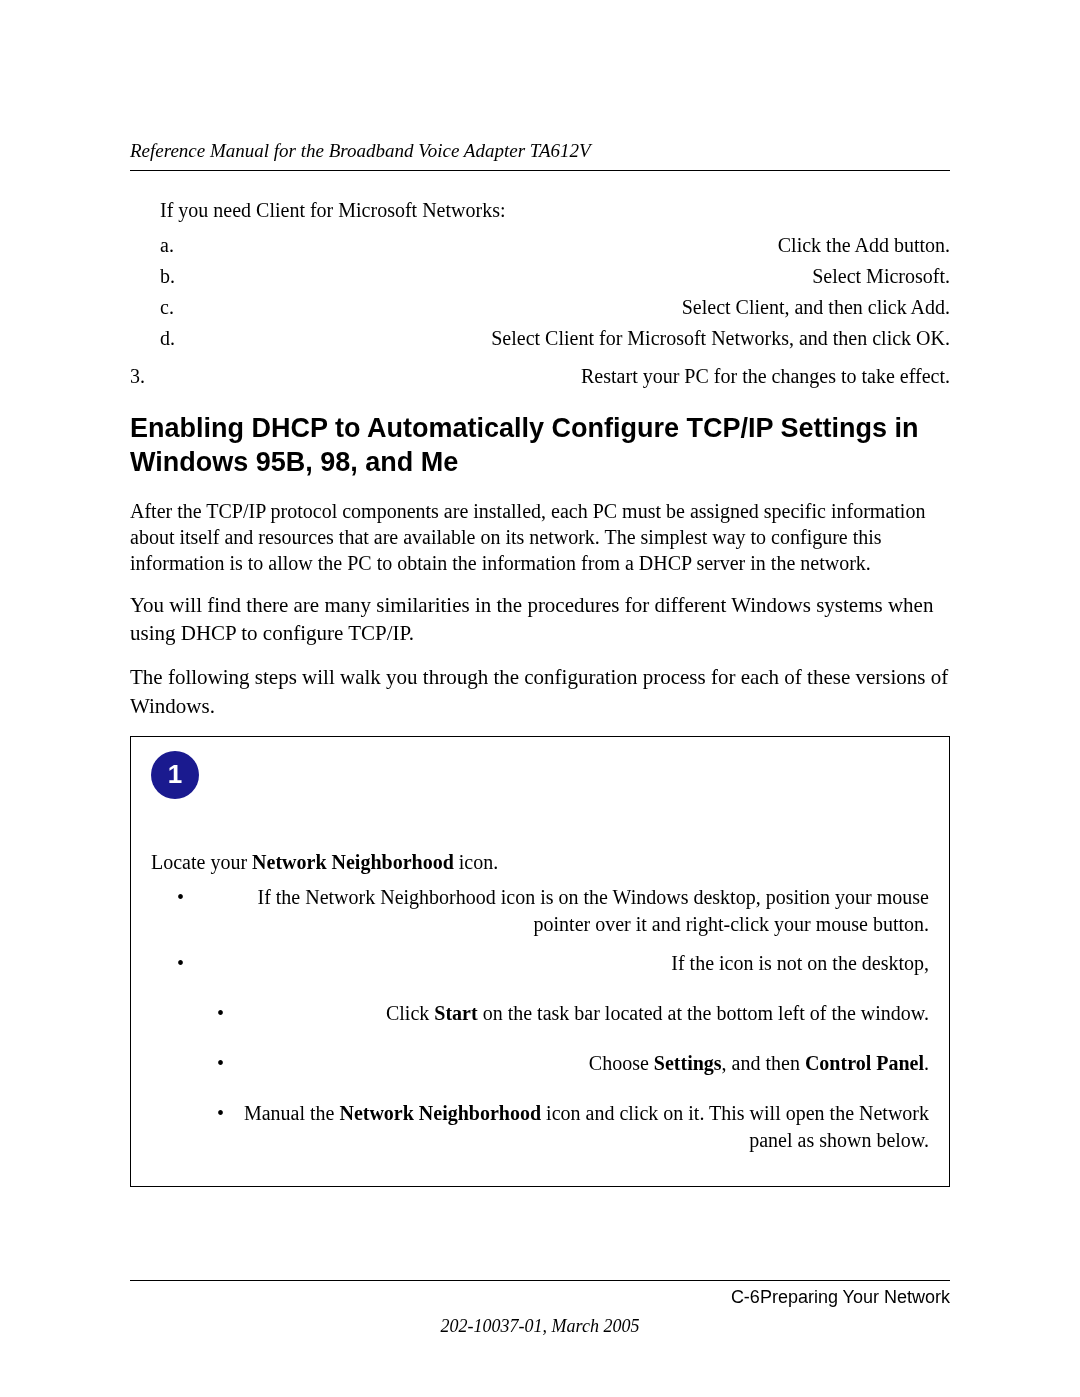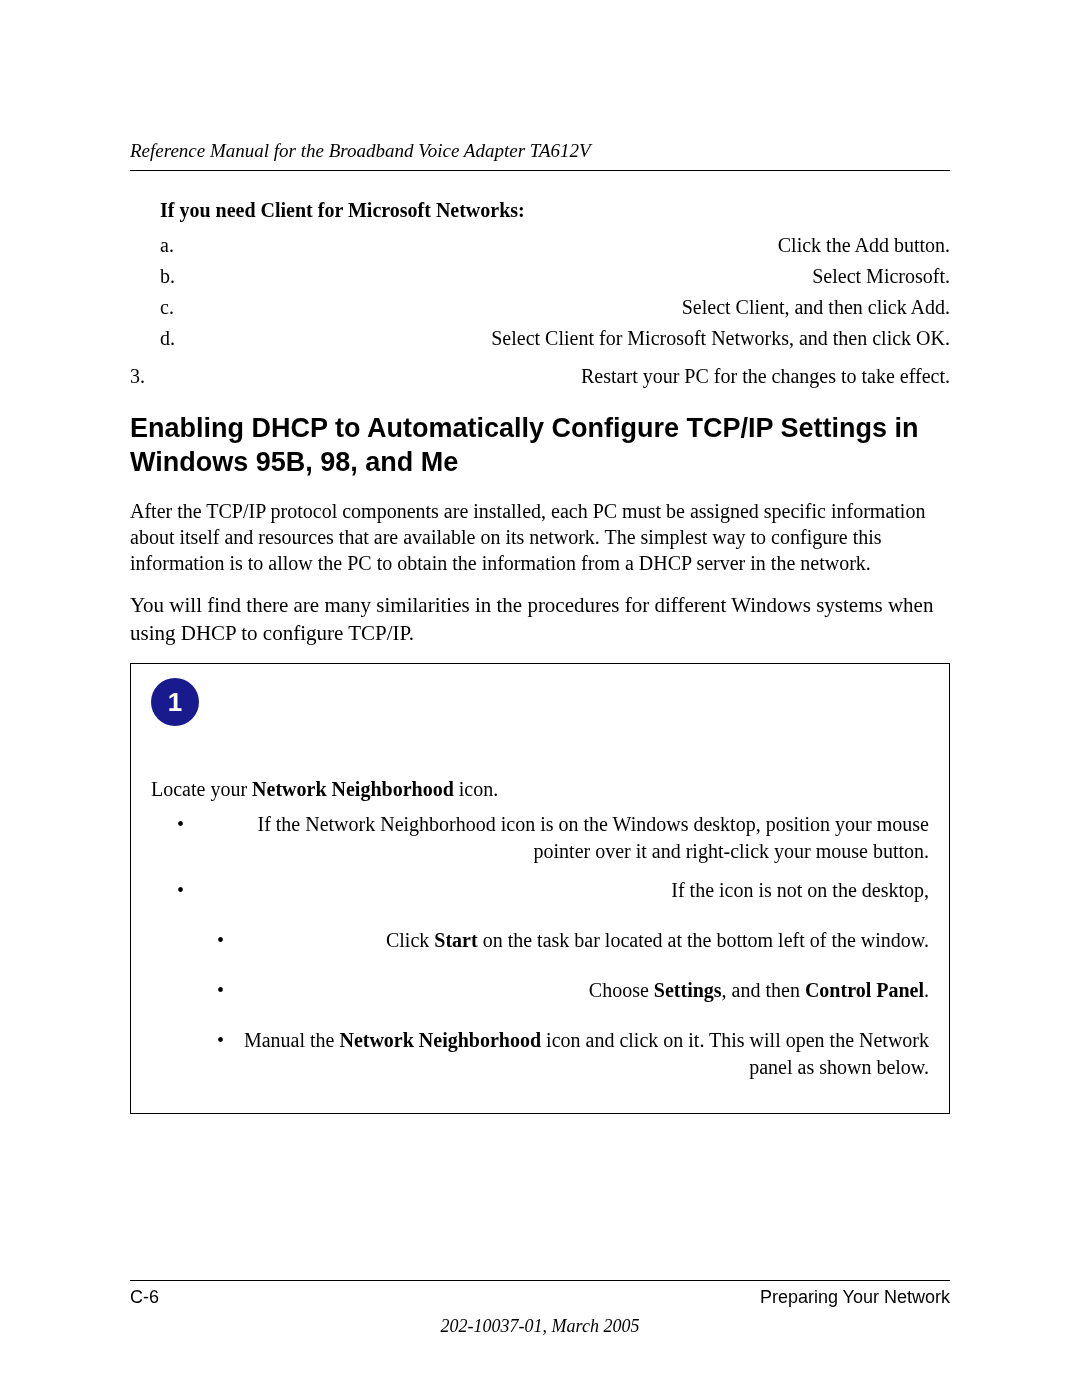--- a/index.html
+++ b/index.html
@@ -25,21 +25,21 @@
   }
   .hr-top {
     border: none;
     border-top: 1.5px solid #000;
     margin: 0 0 26px 0;
   }
   .body-text {
     font-size: 20px;
     line-height: 1.35;
   }
-  .indent-1 { margin-left: 30px; font-weight: bold; }
+  .indent-1 { margin-left: 30px; }
   .ol-lower-alpha {
     list-style: none;
     padding-left: 60px;
     margin: 6px 0;
     text-align: right;
   }
   .ol-lower-alpha li {
     font-size: 20px;
     line-height: 1.55;
     position: relative;
@@ -134,21 +134,21 @@
     right: 130px;
     bottom: 60px;
   }
   .hr-bottom {
     border: none;
     border-top: 1.5px solid #000;
     margin: 0 0 6px 0;
   }
   .footer-row {
     display: flex;
-    justify-content: space-between;
+    justify-content: flex-end;
     font-family: Arial, Helvetica, sans-serif;
     font-size: 18px;
   }
   .footer-center {
     text-align: center;
     font-style: italic;
     font-size: 18px;
     margin-top: 8px;
     font-family: "Times New Roman", Times, serif;
   }
@@ -172,20 +172,21 @@
   </ol>
 
   <ol class="ol-num">
     <li>Restart your PC for the changes to take effect.</li>
   </ol>
 
   <h2 class="section-heading">Enabling DHCP to Automatically Configure TCP/IP Settings in Windows 95B, 98, and Me</h2>
 
   <p class="para">After the TCP/IP protocol components are installed, each PC must be assigned specific information about itself and resources that are available on its network. The simplest way to configure this information is to allow the PC to obtain the information from a DHCP server in the network.</p>
   <p class="para-lg">You will find there are many similarities in the procedures for different Windows systems when using DHCP to configure TCP/IP.</p>
+  <p class="para-lg">The following steps will walk you through the configuration process for each of these versions of Windows.</p>
 
   <div class="step-box">
     <div class="step-circle">1</div>
 
     <div class="body-text">
       <span>Locate your </span><b>Network Neighborhood</b><span> icon.</span>
     </div>
 
     <ul class="bullet-list">
       <li>If the Network Neighborhood icon is on the Windows desktop, position your mouse pointer over it and right-click your mouse button.</li>

